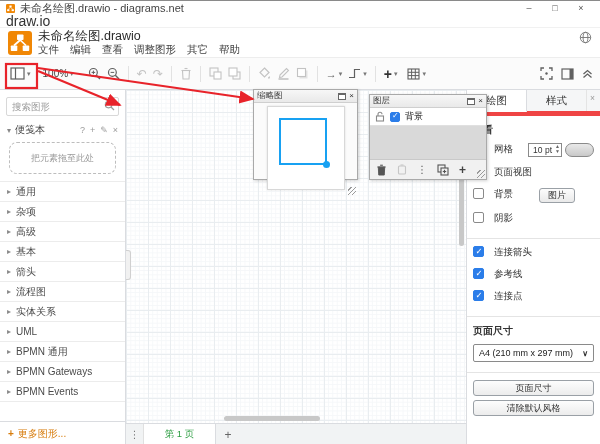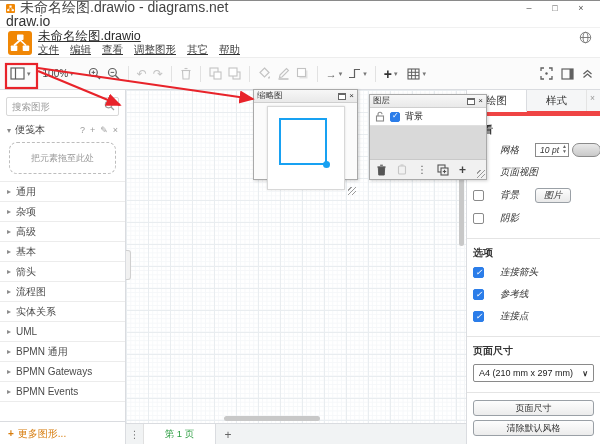--- a/index.html
+++ b/index.html
@@ -3,29 +3,29 @@
 <meta charset="utf-8">
 <style>
   * { margin:0; padding:0; box-sizing:border-box; }
   html,body { width:600px; height:444px; }
   body { font-family:"Liberation Sans", sans-serif; background:#fff; color:#333; overflow:hidden; }
   .window { position:relative; width:600px; height:444px; background:#fff; border-top:1px solid #8a8a8a; overflow:hidden; }
 
   
   .titlebar { height:14px; display:flex; align-items:center; padding:0 6px; background:#fff; }
   .titlebar .tb-ico { width:9px; height:9px; margin-right:5px; flex:0 0 auto; }
-  .titlebar .tb-text { font-size:14px; color:#444; flex:1; white-space:nowrap; }
+  .titlebar .tb-text { font-size:11px; color:#444; flex:1; white-space:nowrap; }
   .win-controls { display:flex; gap:0; }
   .win-controls span { width:26px; text-align:center; font-size:9px; color:#555; cursor:default; }
   .appmenu { height:13px; display:flex; align-items:center; padding:0 6px; font-size:14px; color:#333; border-bottom:1px solid #f1f1f1; }
 
   
   .header { height:30px; display:flex; align-items:center; padding:0 8px; border-bottom:1px solid #ededed; }
   .logo { width:24px; height:24px; margin-right:6px; flex:0 0 auto; }
-  .header-col { display:flex; flex-direction:column; justify-content:center;text-decoration:underline; }
+  .header-col { display:flex; flex-direction:column; justify-content:center; }
   .doc-title { font-size:12.5px; color:#2b2b2b; line-height:14px; }
   .menus { display:flex; gap:11px; font-size:10.5px; color:#444; line-height:13px; }
   .menus span { cursor:default; }
   .header-right { margin-left:auto; display:flex; align-items:flex-start; height:100%; padding-top:3px; }
 
   
   .toolbar { height:32px; display:flex; align-items:center; padding:0 7px; background:#fbfbfb; border-bottom:1px solid #dadce0; }
   .tbtn { display:flex; align-items:center; gap:2px; padding:2px 3px; color:#606060; cursor:default; }
   .tbtn.disabled { color:#c3c3c3; }
   .tbtn .glyph { font-size:12px; line-height:12px; }
@@ -73,21 +73,21 @@
   .pageadd { width:24px; display:flex; align-items:center; justify-content:center; color:#666; font-size:12px; }
 
   
   .rpanel { width:134px; flex:0 0 auto; border-left:1px solid #dadce0; background:#fff; display:flex; flex-direction:column; font-size:10px; }
   .rtabs { height:26px; display:flex; align-items:stretch; background:#f5f6f7; border-bottom:5px solid #ef4444; }
   .rtab { width:60px; display:flex; align-items:center; justify-content:center; font-size:10.5px; color:#333; border-right:1px solid #e4e4e4; }
   .rtab.active { background:#fff; border-right:1px solid #dadce0; border-bottom:1px solid #fff; margin-bottom:-1px; }
   .rtab-close { margin-left:auto; padding:3px 5px 0 0; font-size:8.5px; color:#999; }
   .rsection { padding:7px 6px 2px 6px; }
   .rhead { font-size:10px; font-weight:bold; color:#333; margin-bottom:6px; }
-  .crow { display:flex; align-items:center; gap:16px; margin:0 0 9px 0; min-height:13px;font-style:italic; }
+  .crow { display:flex; align-items:flex-start; gap:10px; margin:0 0 9px 0; min-height:13px; }
   .crow .lbl { color:#333; font-size:9.5px; white-space:nowrap; }
   .cb { width:11px; height:11px; border:1px solid #8a8a8a; border-radius:2px; background:#fff; flex:0 0 auto; position:relative; }
   .cb.on { background:#2b7de9; border-color:#2b7de9; }
   .cb.on::after { content:"✓"; position:absolute; left:1.5px; top:-1px; color:#fff; font-size:8.5px; }
   .gridctl { margin-left:auto; display:flex; align-items:center; gap:3px; }
   .ptinput { width:34px; height:14px; border:1px solid #8a8a8a; font-size:8.5px; text-align:right; padding-right:9px; position:relative; background:#fff; display:flex; align-items:center; justify-content:flex-end; }
   .spin { position:absolute; right:1px; top:0; display:flex; flex-direction:column; line-height:5px; font-size:5px; color:#666; }
   .swatch { width:29px; height:14px; border:1px solid #8a8a8a; border-radius:7px; background:linear-gradient(#e9e9e9,#c9c9c9); }
   .minibtn { height:15px; padding:0 8px; border:1px solid #9aa0a6; border-radius:3px; background:linear-gradient(#fdfdfd,#e9e9e9); font-size:9px; color:#333; display:flex; align-items:center; }
   .rdivider { border-top:1px solid #e4e4e4; margin:2px 0 0 0; }
@@ -464,34 +464,33 @@
             <span class="swatch"></span>
           </span>
         </div>
         <div class="crow">
           <span class="cb on"></span>
           <span class="lbl">页面视图</span>
         </div>
         <div class="crow">
           <span class="cb"></span>
           <span class="lbl">背景</span>
-          <span class="minibtn" style="">
+          <span class="minibtn" style="margin-left:16px">
               <span>图片</span>
             </span>
         </div>
         <div class="crow">
           <span class="cb"></span>
           <span class="lbl">阴影</span>
         </div>
       </div>
 
       <div class="rdivider"></div>
 
       <div class="rsection">
-        <div class="rhead">选项</div>
         <div class="crow">
           <span class="cb on"></span>
           <span class="lbl">连接箭头</span>
         </div>
         <div class="crow">
           <span class="cb on"></span>
           <span class="lbl">参考线</span>
         </div>
         <div class="crow">
           <span class="cb on"></span>

